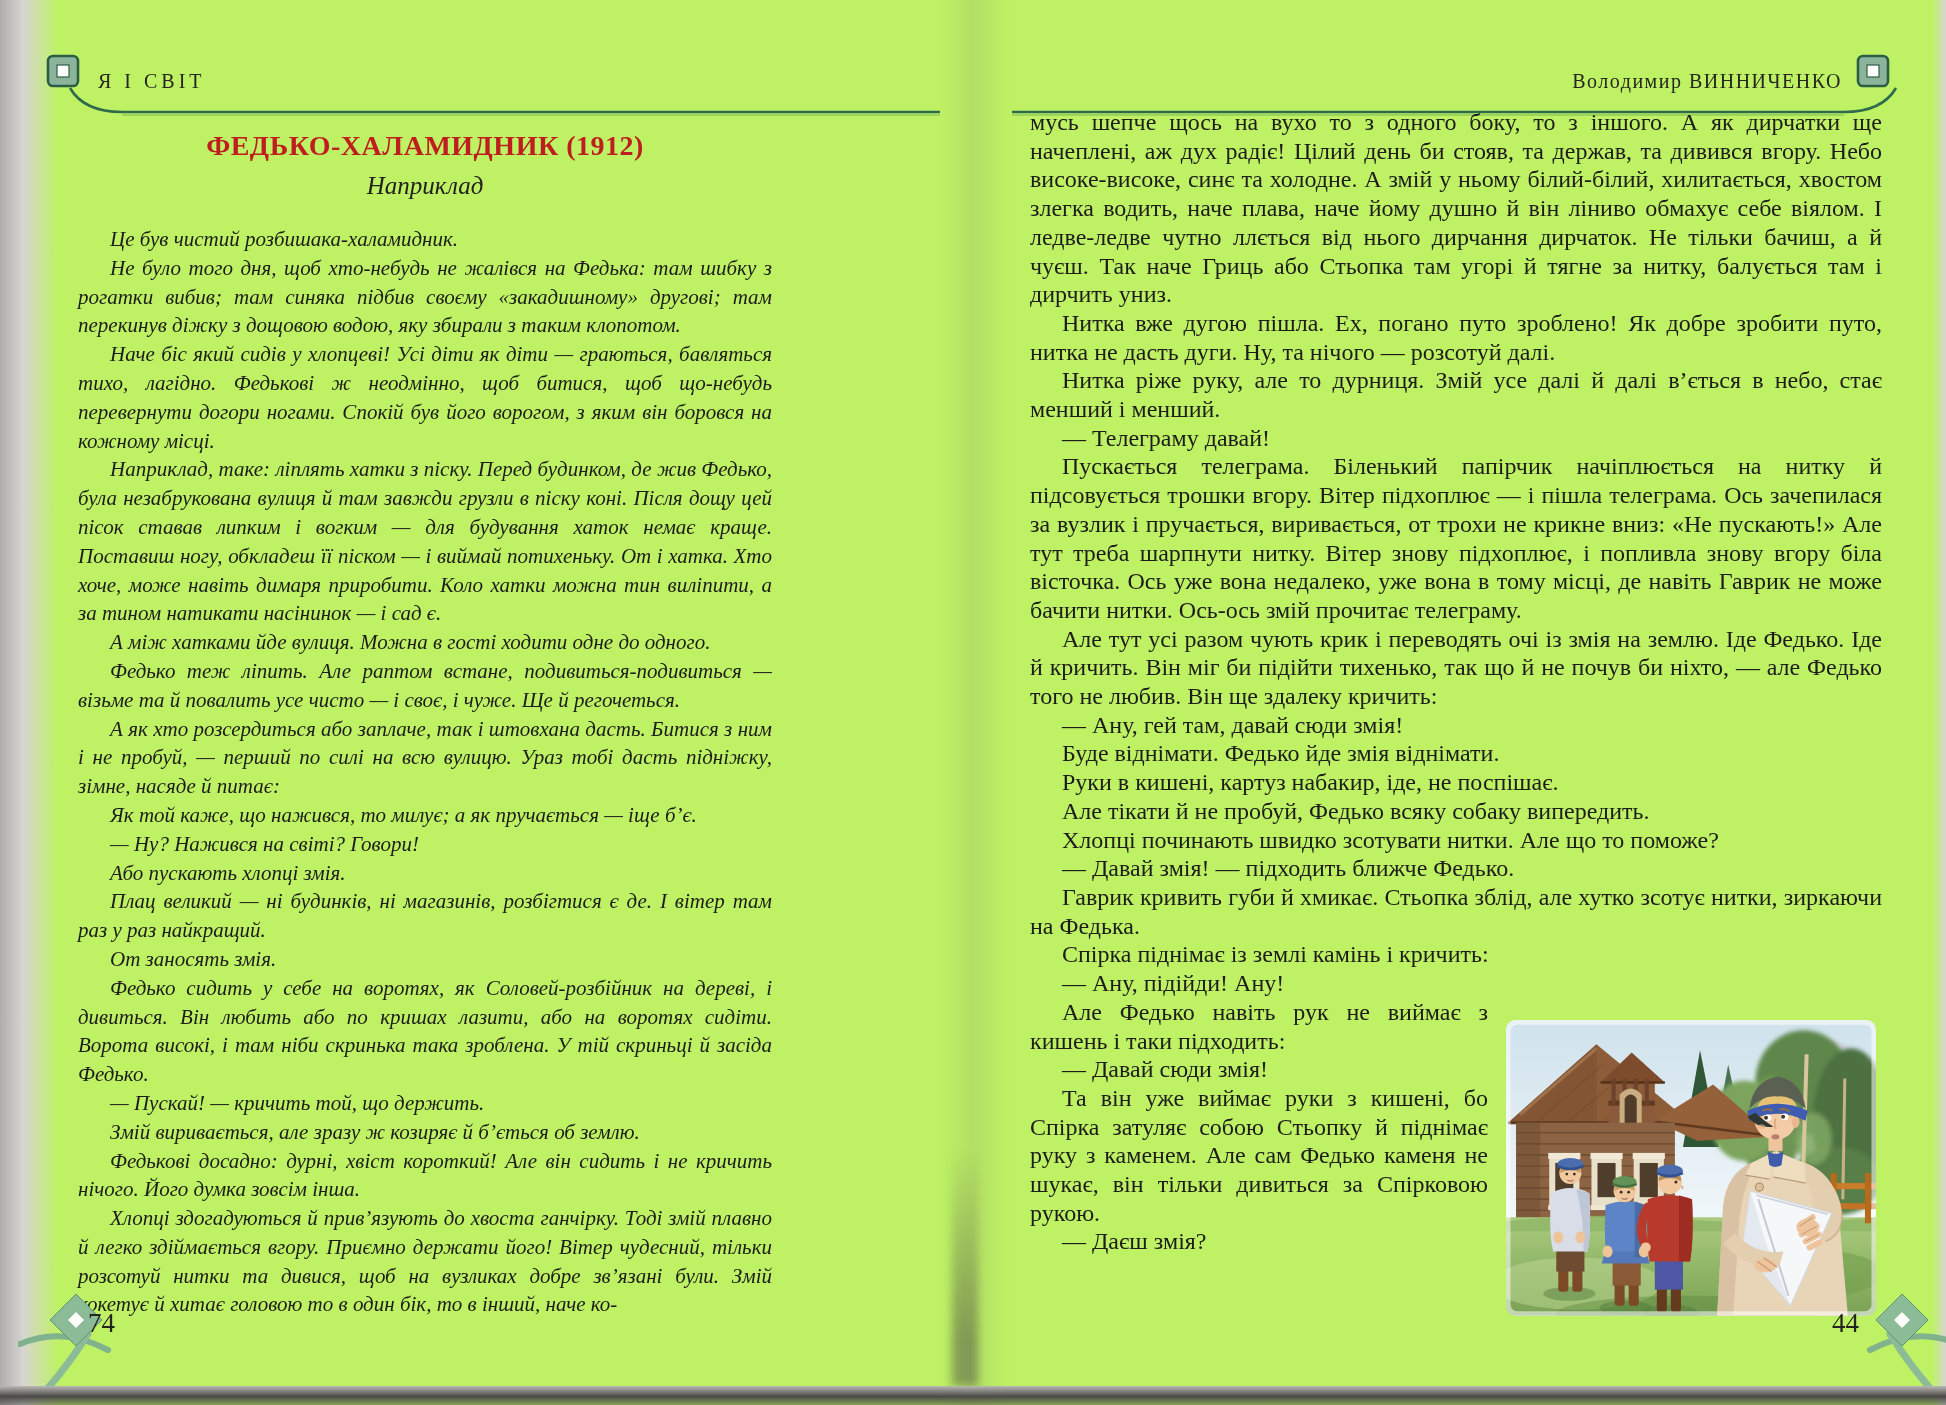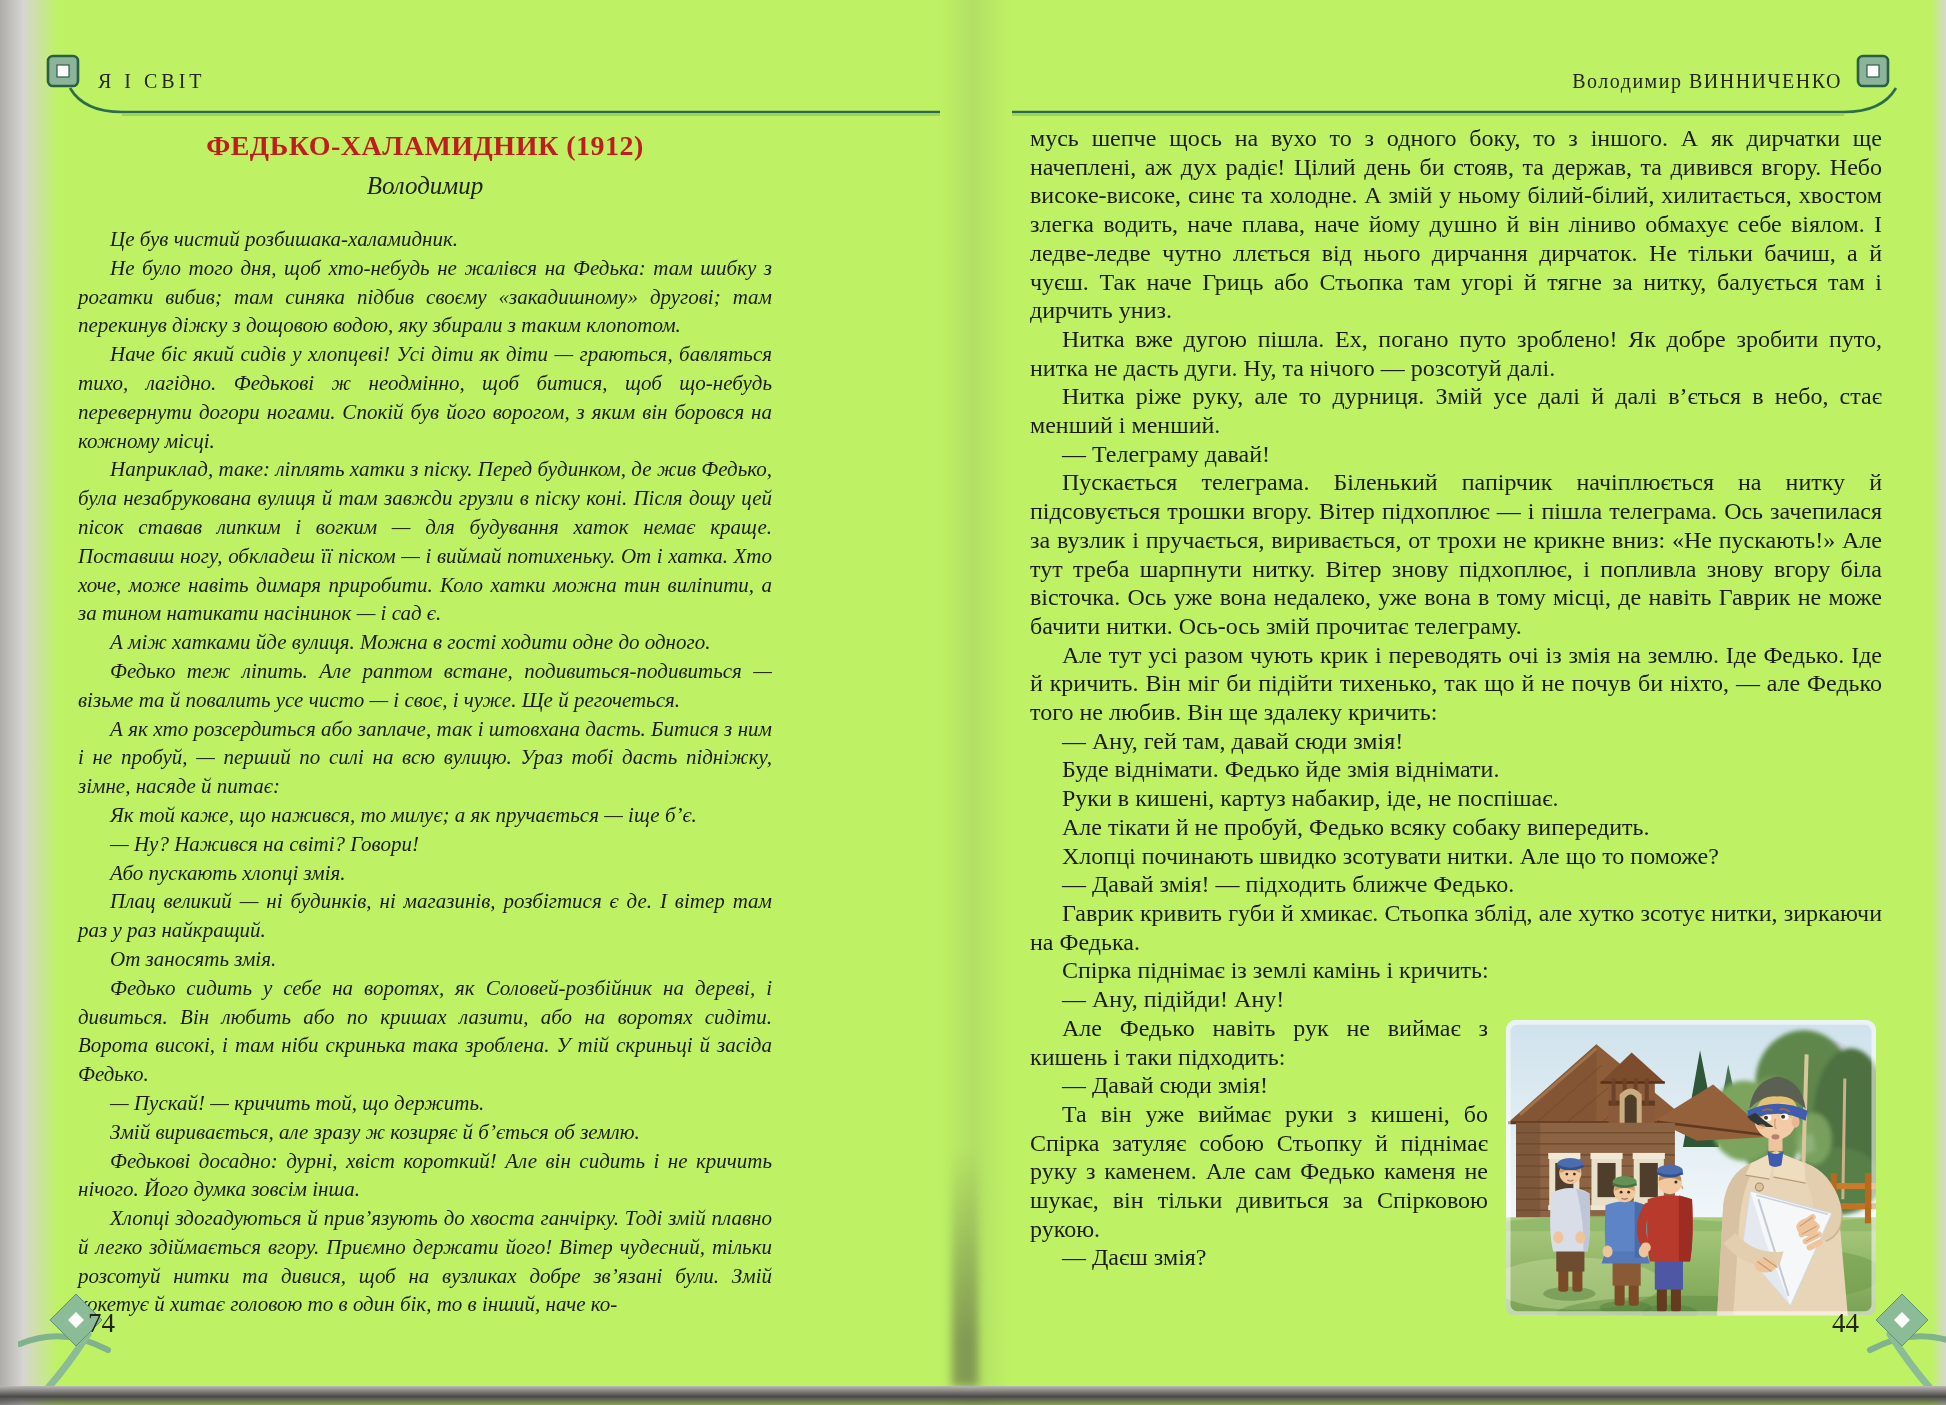--- a/index.html
+++ b/index.html
@@ -20,21 +20,21 @@
   .page-label{position:absolute;font-size:20px;letter-spacing:4px;color:#26251f;}
   .hdr-svg{position:absolute;}
   
   .title{position:absolute;left:78px;top:130px;width:694px;text-align:center;
     font-size:28px;font-weight:bold;color:#bf1e1e;letter-spacing:.5px;}
   .subtitle{position:absolute;left:78px;top:172px;width:694px;text-align:center;
     font-style:italic;font-size:25px;color:#22211d;}
   
   .body{position:absolute;text-align:justify;}
   .body-left{left:78px;top:225px;width:694px;font-size:21px;line-height:28.8px;font-style:italic;}
-  .body-right{left:1030px;top:124px;width:852px;font-size:24px;line-height:28.7px;}
+  .body-right{left:1030px;top:108px;width:852px;font-size:24px;line-height:28.7px;}
   p.para{margin:0;text-indent:32px;}
   p.para.no-indent{text-indent:0;}
   .body-right p.para.narrow{width:458px;}
   
   .pgnum{position:absolute;font-size:27px;color:#24231f;}
   .orn{position:absolute;}
   
   .illus{position:absolute;left:1506px;top:1020px;width:370px;height:296px;border-radius:10px;
     overflow:hidden;box-shadow:inset 0 0 16px 7px rgba(255,255,255,.85);}
   .illus svg{display:block;}
@@ -63,21 +63,21 @@
   <svg class="hdr-svg" style="left:1854px;top:52px;width:40px;height:40px" viewBox="0 0 40 40">
     <rect x="4" y="4" width="30" height="30" rx="5" fill="#8bb49b" stroke="#2b5f44" stroke-width="2.6"></rect>
     <rect x="13" y="13" width="12" height="12" fill="#ffffff" stroke="#2b5f44" stroke-width="1.2"></rect>
   </svg>
   <svg class="hdr-svg" style="left:1006px;top:80px;width:900px;height:40px" viewBox="0 0 900 40">
     <path d="M 6 32 L 838 32 Q 876 32 890 8" fill="none" stroke="#2e6b4c" stroke-width="2.6"></path>
     <path d="M 6 35 L 838 35" fill="none" stroke="#2e6b4c" stroke-width="1" opacity=".45"></path>
   </svg>
 
   <div class="title">ФЕДЬКО-ХАЛАМИДНИК (1912)</div>
-  <div class="subtitle">Володимир</div>
+  <div class="subtitle">Наприклад</div>
   <div class="body body-left">
       <p class="para">Це був чистий розбишака-халамидник.</p>
       <p class="para">Не було того дня, щоб хто-небудь не жалівся на Федька: там шибку з рогатки вибив; там синяка підбив своєму «закадишному» другові; там перекинув діжку з дощовою водою, яку збирали з таким клопотом.</p>
       <p class="para">Наче біс який сидів у хлопцеві! Усі діти як діти — граються, бавляться тихо, лагідно. Федькові ж неодмінно, щоб битися, щоб що-небудь перевернути догори ногами. Спокій був його ворогом, з яким він боровся на кожному місці.</p>
       <p class="para">Наприклад, таке: ліплять хатки з піску. Перед будинком, де жив Федько, була незабрукована вулиця й там завжди грузли в піску коні. Після дощу цей пісок ставав липким і вогким — для будування хаток немає краще. Поставиш ногу, обкладеш її піском — і виймай потихеньку. От і хатка. Хто хоче, може навіть димаря приробити. Коло хатки можна тин виліпити, а за тином натикати насінинок — і сад є.</p>
       <p class="para">А між хатками йде вулиця. Можна в гості ходити одне до одного.</p>
       <p class="para">Федько теж ліпить. Але раптом встане, подивиться-подивиться — візьме та й повалить усе чисто — і своє, і чуже. Ще й регочеться.</p>
       <p class="para">А як хто розсердиться або заплаче, так і штовхана дасть. Битися з ним і не пробуй, — перший по силі на всю вулицю. Ураз тобі дасть підніжку, зімне, насяде й питає:</p>
       <p class="para">Як той каже, що нажився, то милує; а як пручається — іще б’є.</p>
       <p class="para">— Ну? Нажився на світі? Говори!</p>

